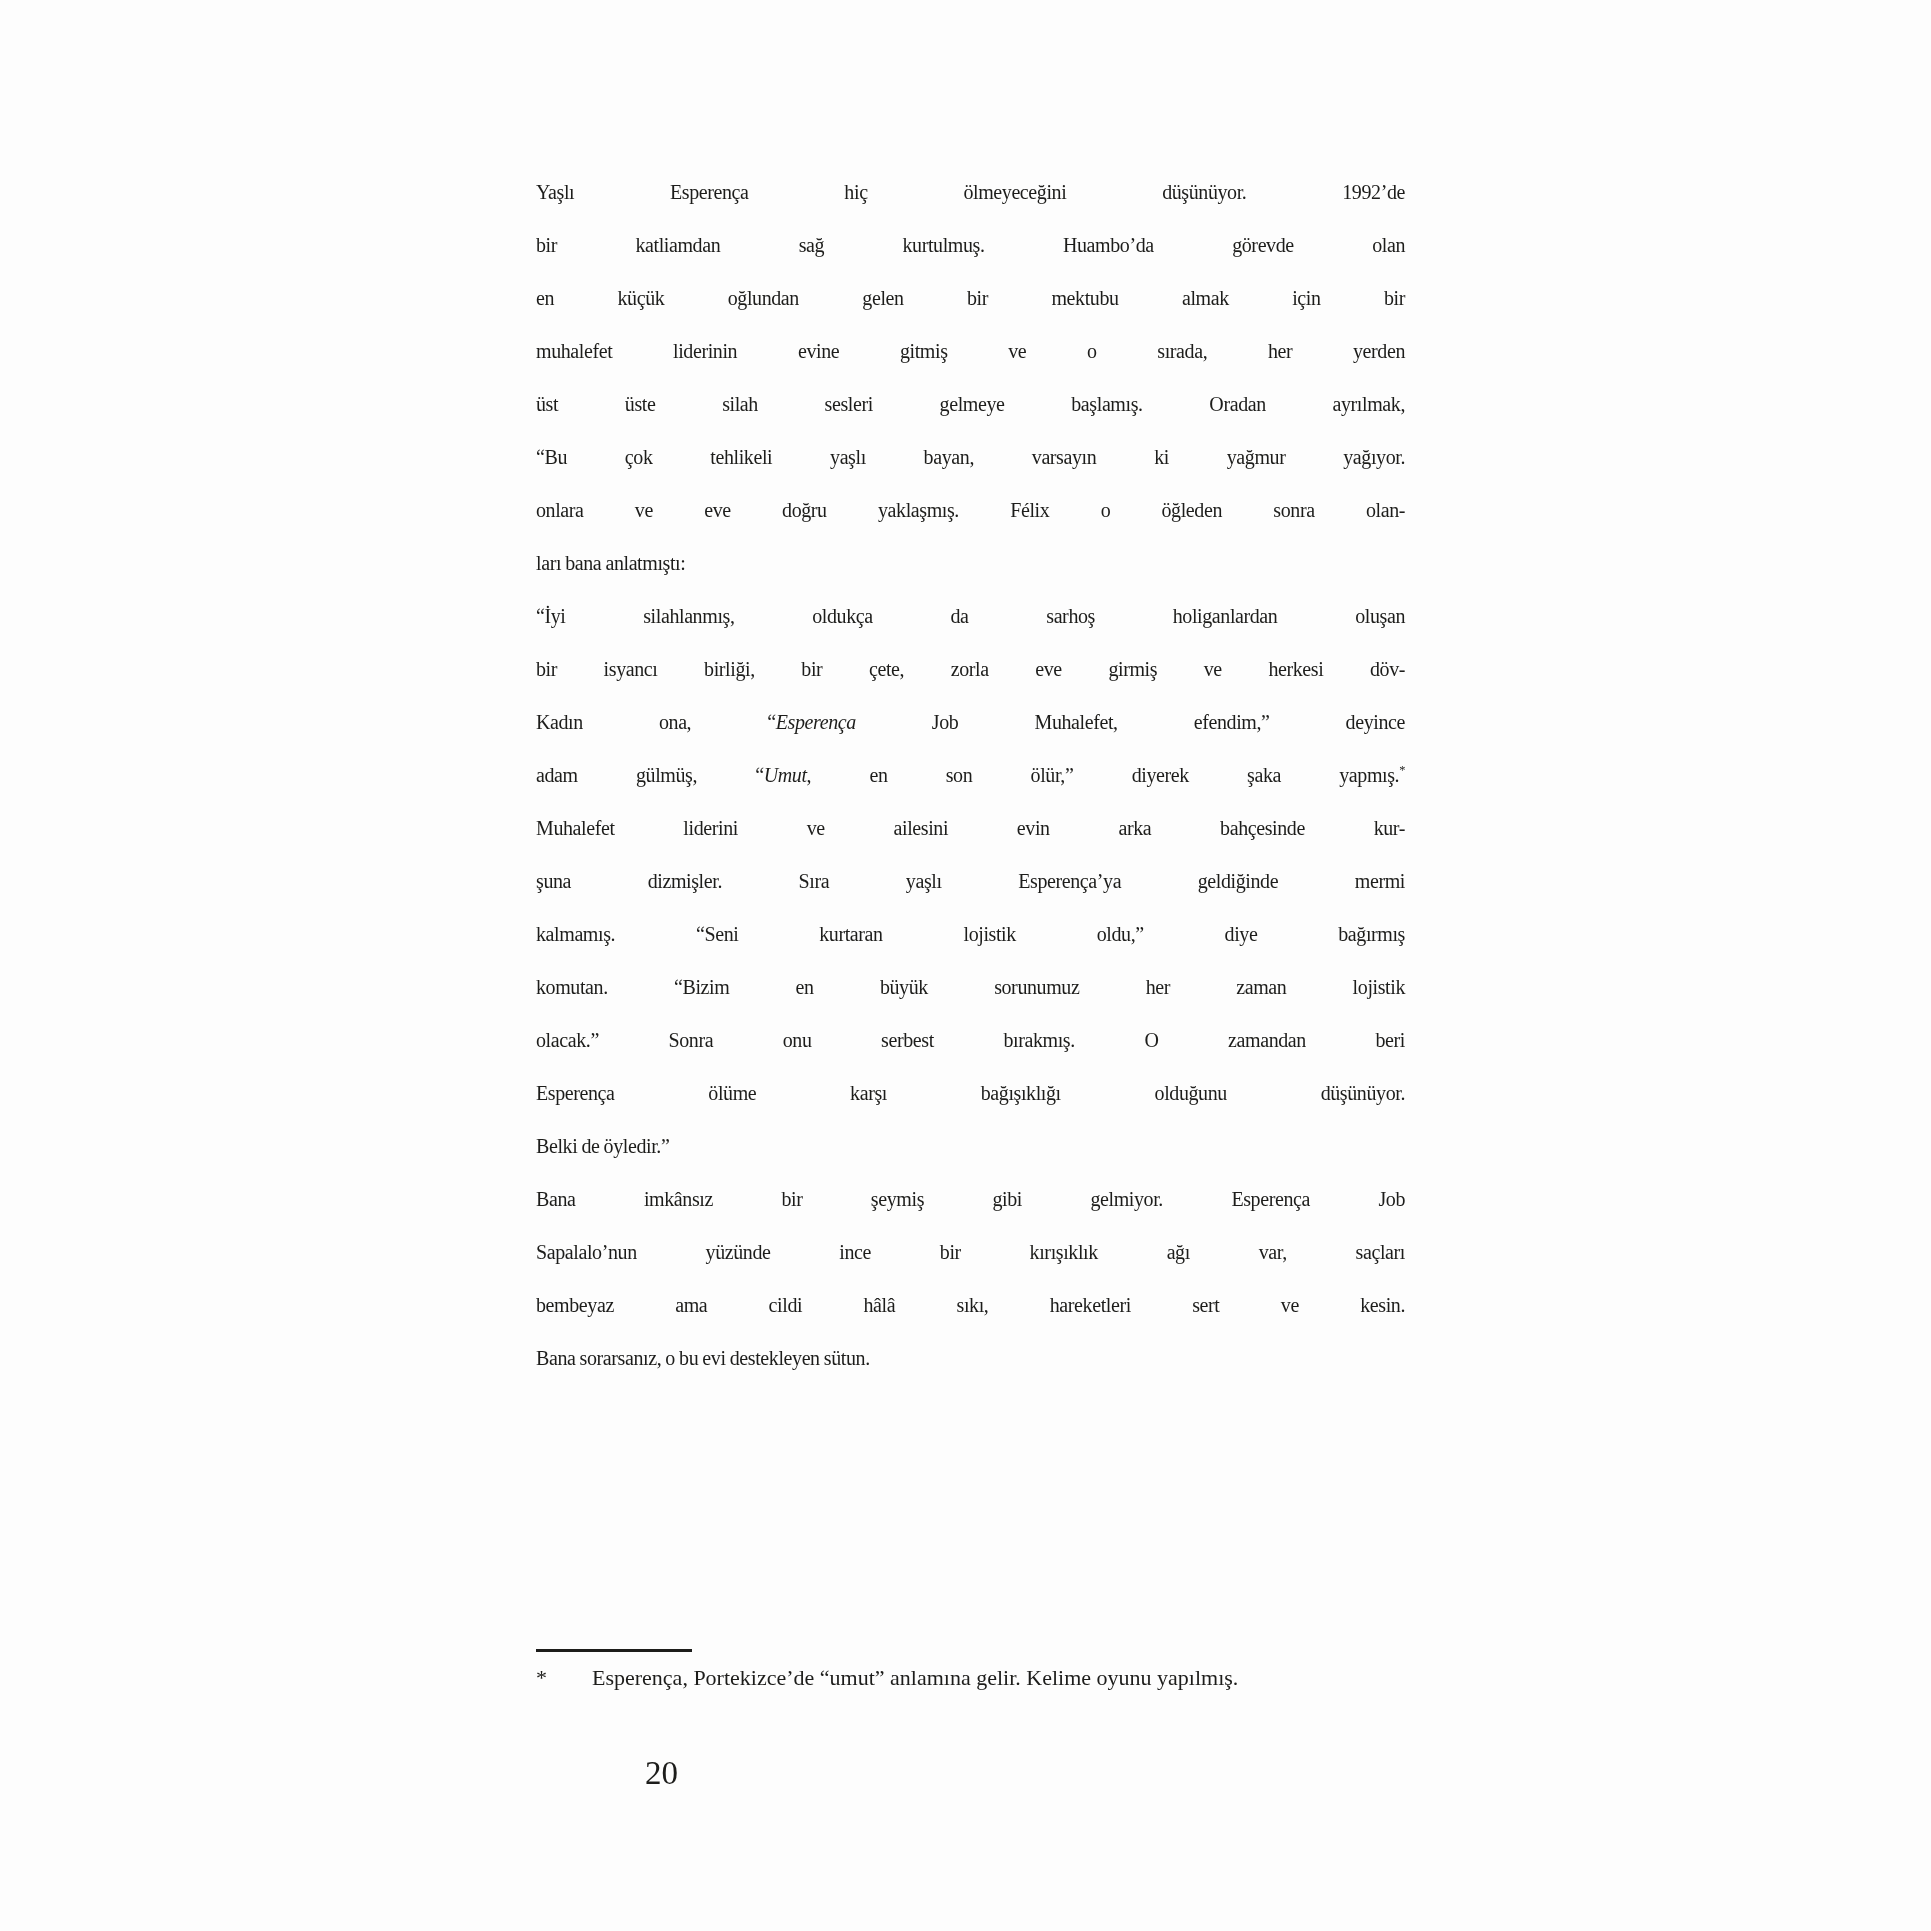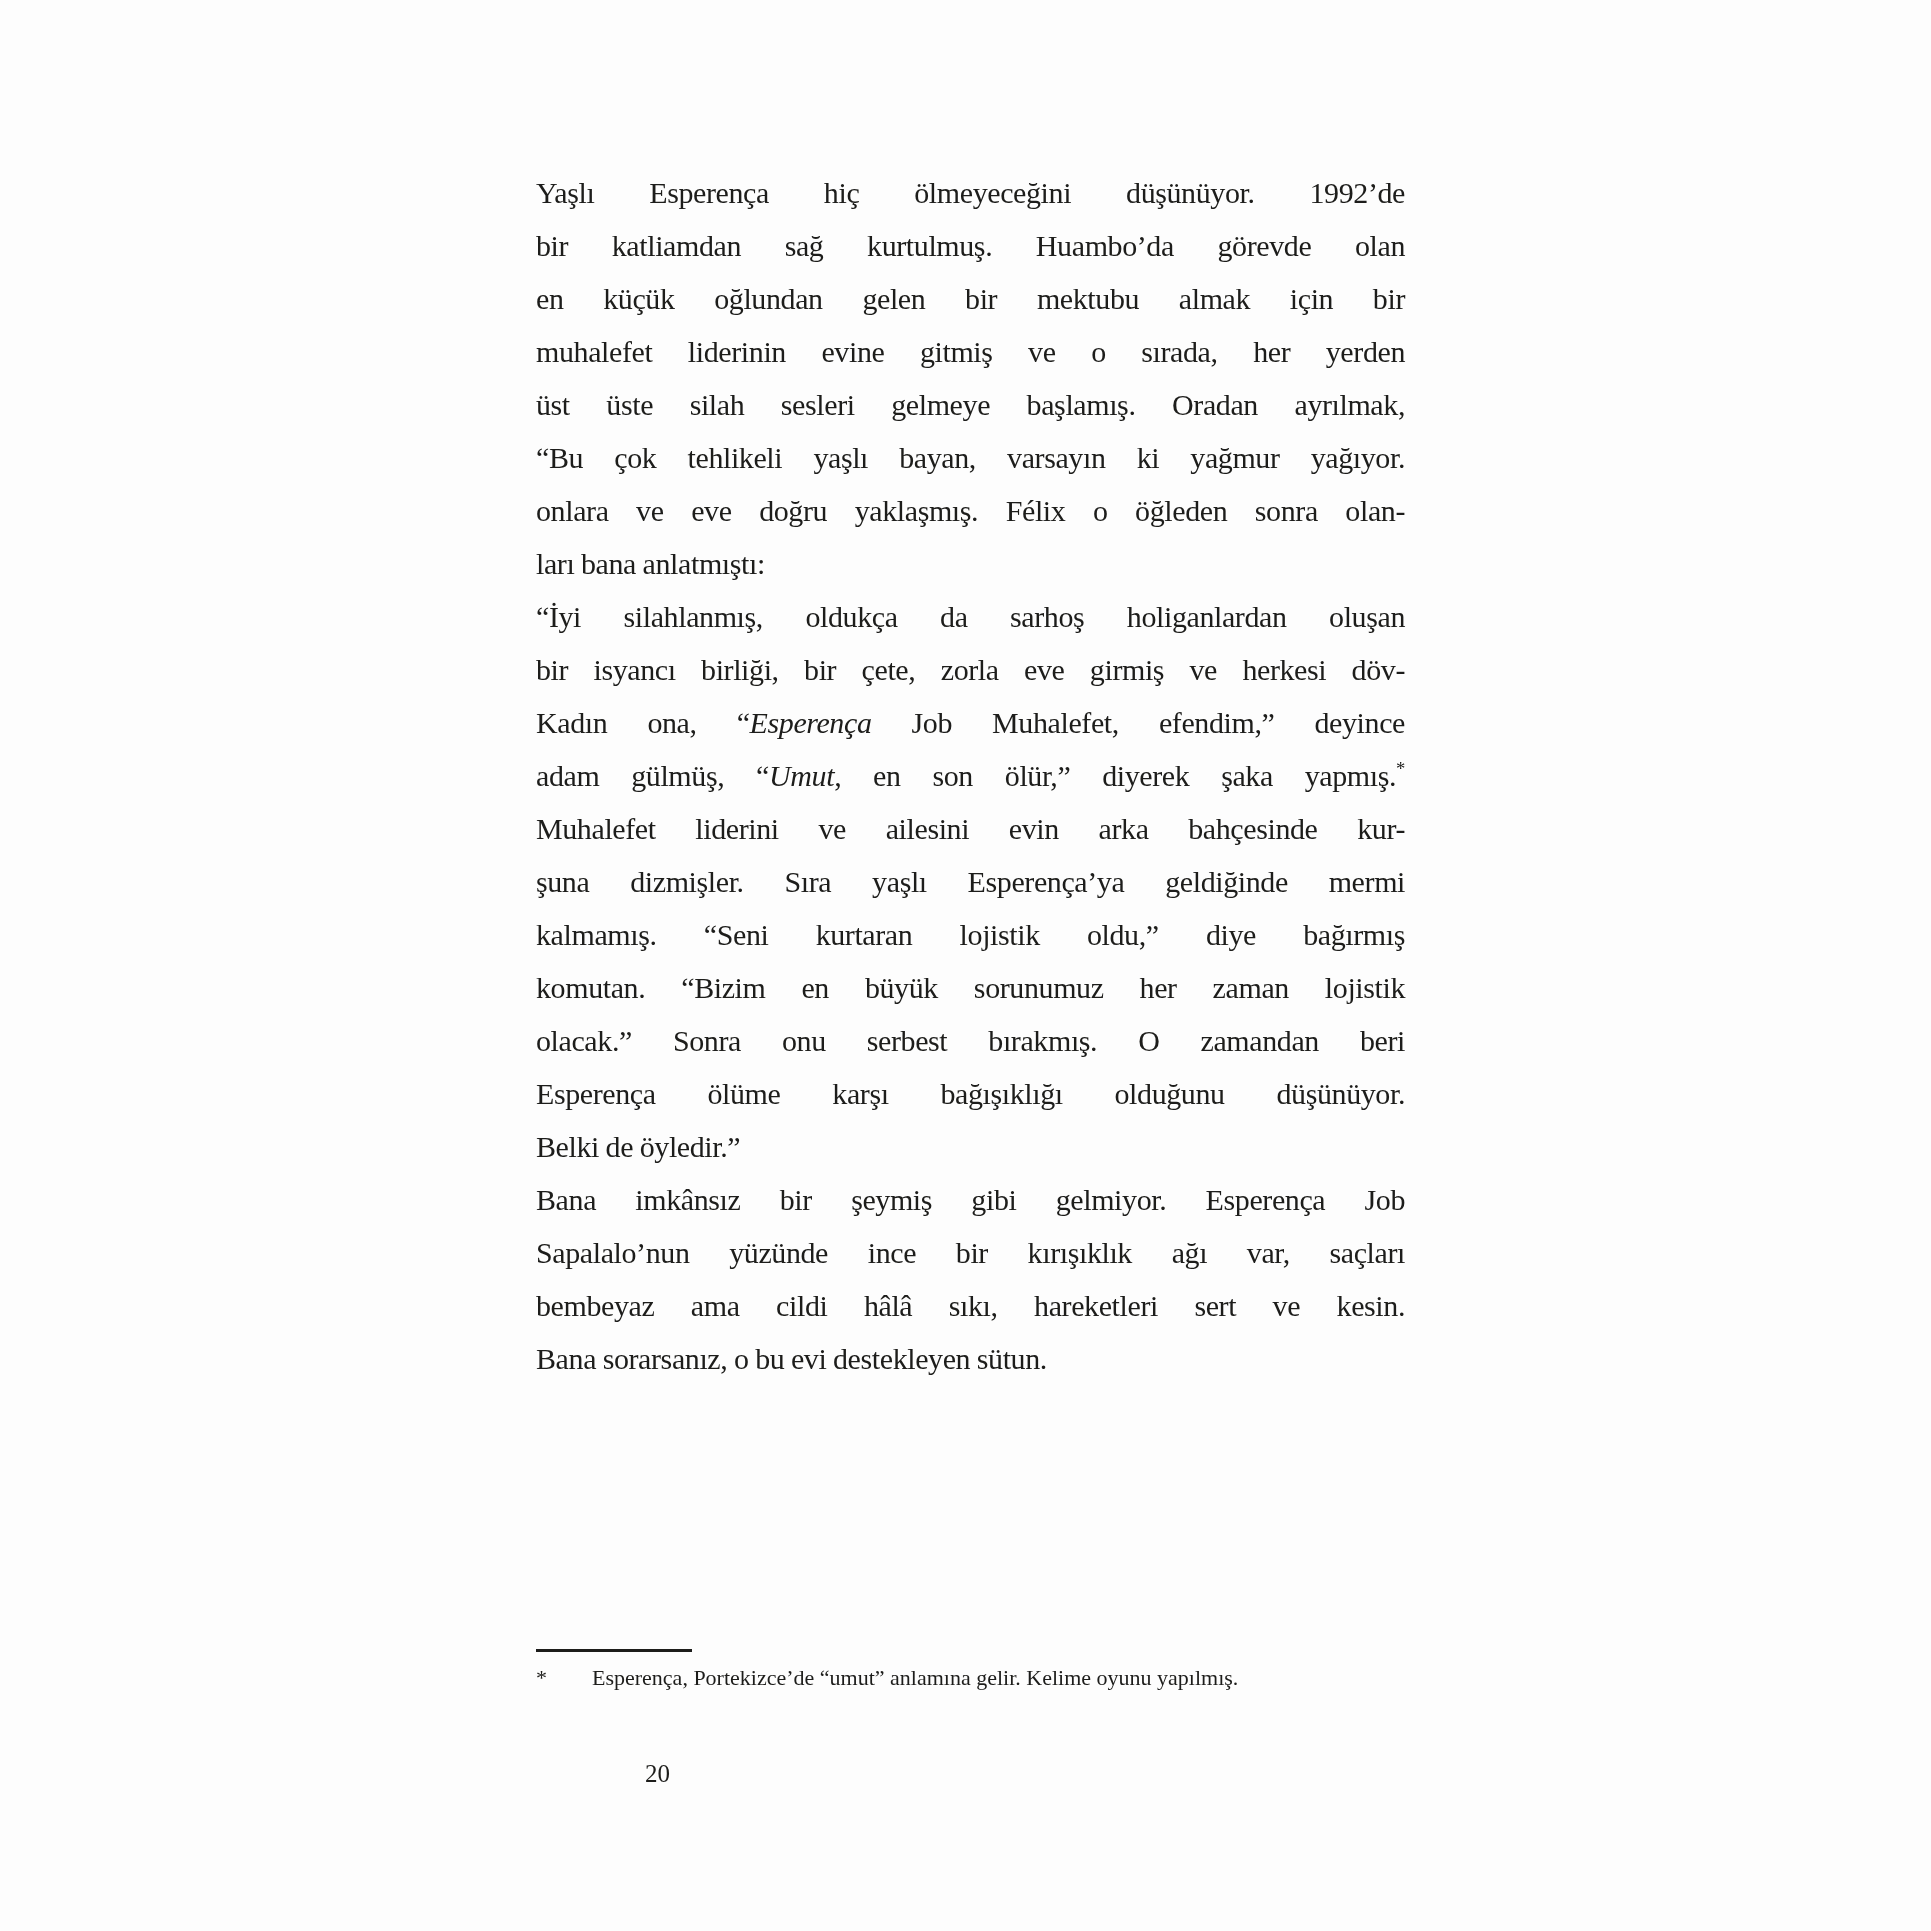--- a/index.html
+++ b/index.html
@@ -17,21 +17,21 @@
     width: 1931px;
     height: 1931px;
     background: #fdfdfd;
     color: #1d1d1b;
   }
   .text-block {
     position: absolute;
     left: 536px;
     top: 166px;
     width: 869px;
-    font-size: 30px;
+    font-size: 20px;
     line-height: 53px;
     letter-spacing: -0.4px;
     word-spacing: -0.5px;
     color: #1d1d1b;
   }
   .line {
     height: 53px;
     text-align: justify;
     text-align-last: justify;
     white-space: normal;
@@ -67,21 +67,21 @@
   .fn-marker {
     flex: 0 0 56px;
   }
   .fn-text {
     flex: 1 1 auto;
   }
   .page-number {
     position: absolute;
     left: 645px;
     top: 1755px;
-    font-size: 25px;
+    font-size: 33px;
     line-height: 37px;
     color: #1d1d1b;
   }
 </style>
 </head>
 <body>
 
 <div class="page">
 
   <div class="text-block" id="text-block">

